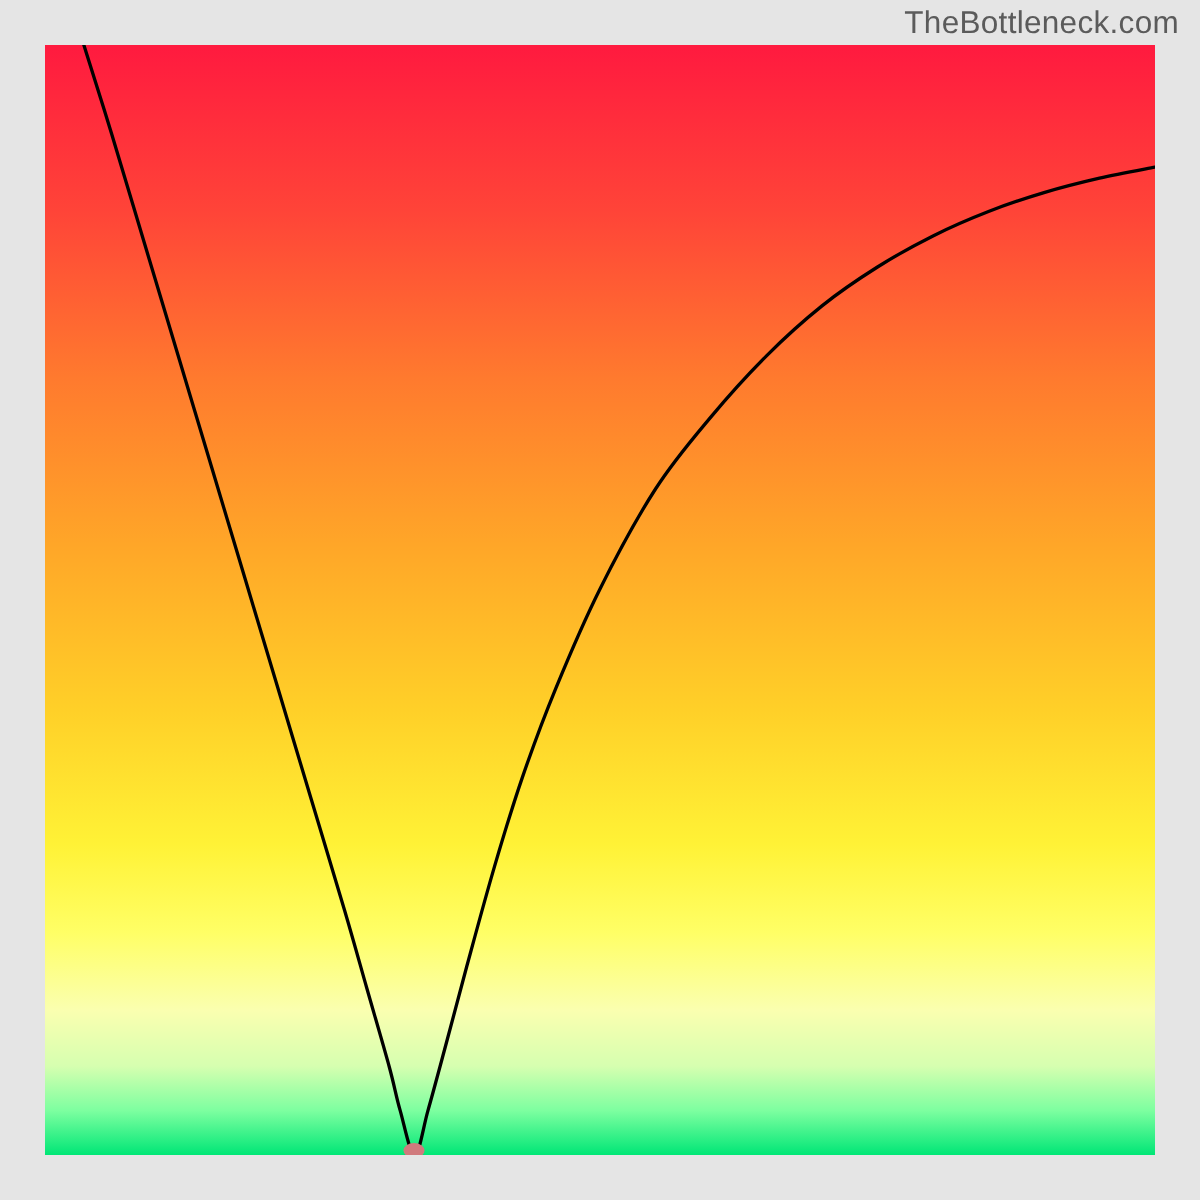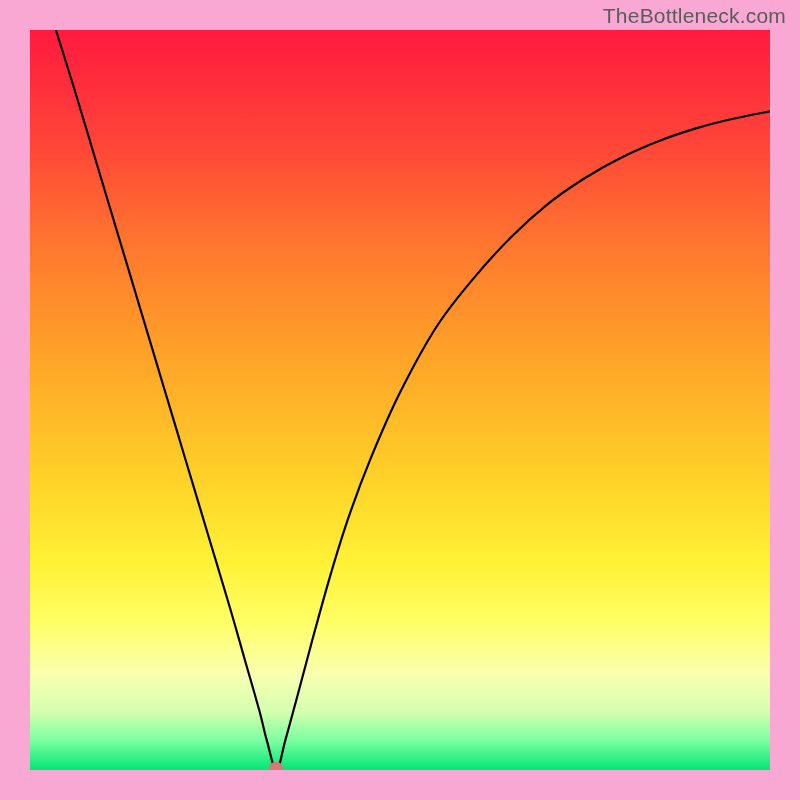--- a/index.html
+++ b/index.html
@@ -8,21 +8,21 @@
     width: 800px;
     height: 800px;
     background: #000;
     overflow: hidden;
     font-family: Arial, Helvetica, sans-serif;
   }
   .frame {
     position: relative;
     width: 800px;
     height: 800px;
-    background: #f9a8d4;
+    background: #e5e5e5;
   }
   .watermark {
     position: absolute;
     top: 4px;
     right: 14px;
     color: #5b5b5b;
     font-size: 21px;
     font-weight: 500;
     letter-spacing: 0.2px;
   }

